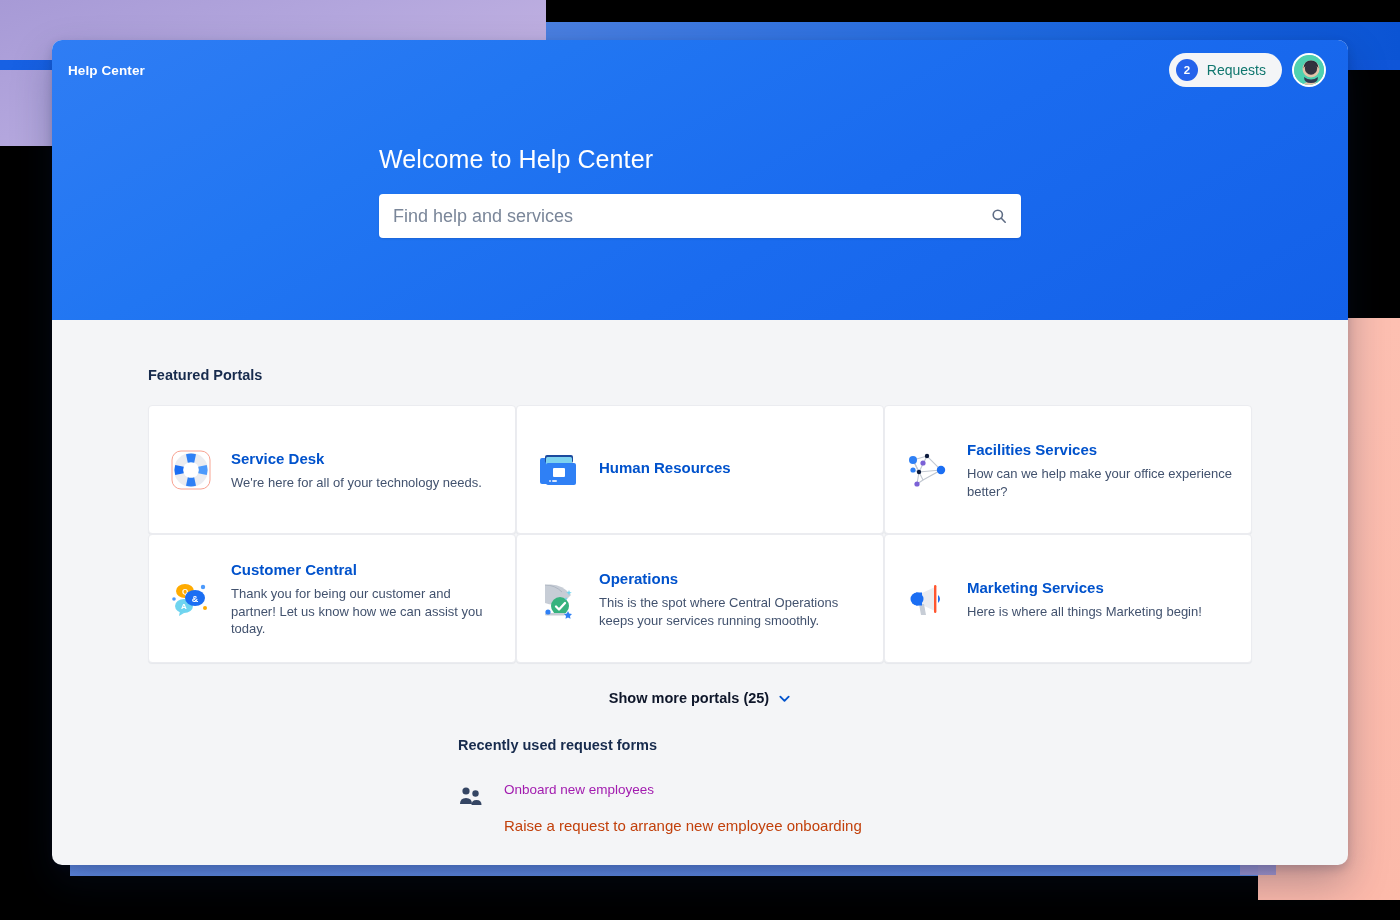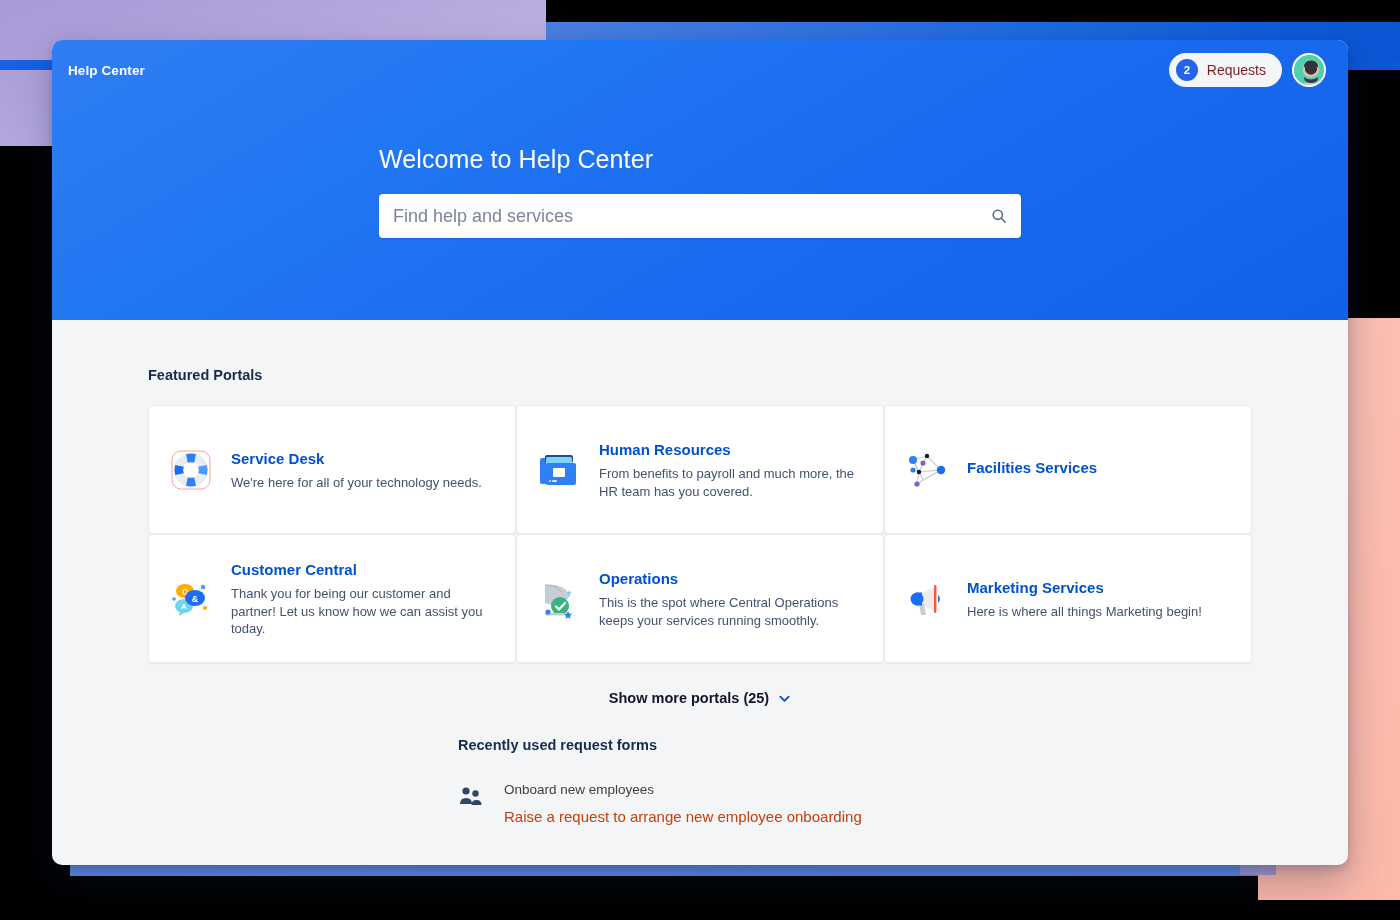--- a/index.html
+++ b/index.html
@@ -50,21 +50,21 @@
   .requests-pill {
     display: flex; align-items: center; gap: 9px;
     background: #f4f5f7; border-radius: 18px;
     padding: 6px 16px 6px 7px; cursor: pointer;
   }
   .req-count {
     width: 22px; height: 22px; border-radius: 50%;
     background: #2563eb; color: #fff; font-size: 11.5px; font-weight: 700;
     display: flex; align-items: center; justify-content: center;
   }
-  .req-label { color: #7f1d1d; font-size: 14px; font-weight: 500; }
+  .req-label { color: #0f766e; font-size: 14px; font-weight: 500; }
 
   .avatar {
     width: 34px; height: 34px; border-radius: 50%;
     border: 2px solid #fff; overflow: hidden; cursor: pointer;
     background: #4fd1b0; position: relative; flex: none;
   }
 
   #hero-center { text-align: center; margin-top: 45px; }
   #welcome {
     color: #fff; font-size: 25px; font-weight: 400;
@@ -110,21 +110,21 @@
   #showmore {
     display: inline-flex; align-items: center; gap: 9px;
     color: #0f172a; font-size: 14.5px; font-weight: 700; cursor: pointer;
   }
   .chev { width: 13px; height: 13px; }
 
   #recent-wrap { padding-left: 310px; margin-top: 30px; }
   #recent-title { font-size: 14.5px; font-weight: 700; color: #172b4d; margin-bottom: 28px; }
   .form-row { display: flex; gap: 20px; align-items: flex-start; margin-bottom: 16px; cursor: pointer; }
   .form-ico { width: 26px; height: 26px; flex: none; margin-top: 3px; color: #344563; }
-  .form-name { color: #404040; font-size: 13.5px; line-height: 1.3; margin-bottom: 8px; }
+  .form-name { color: #a21caf; font-size: 13.5px; line-height: 1.3; margin-bottom: 17px; }
   .form-desc { color: #c2410c; font-size: 15px; line-height: 1.3; }
 </style>
 </head>
 <body>
 
 <div id="stage">
 
   <div class="bg-block" id="bg-purple"></div>
   <div class="bg-block" id="bg-blue-top"></div>
   <div class="bg-block" id="bg-blue-band"></div>
@@ -198,21 +198,20 @@
             <rect x="5" y="12" width="30" height="26" rx="2" fill="#2f80f5"></rect>
             <rect x="10" y="9" width="28" height="8" rx="2" fill="#1b4a9e"></rect>
             <rect x="11" y="11" width="26" height="8" rx="1.5" fill="#7ed3ef"></rect>
             <rect x="11" y="17" width="30" height="22" rx="2" fill="#2f80f5"></rect>
             <rect x="18" y="22" width="12" height="9" rx="1" fill="#fff"></rect>
             <rect x="17" y="34" width="5" height="2" rx="1" fill="#d8e6fb"></rect>
             <rect x="14" y="34" width="2" height="2" rx="1" fill="#d8e6fb"></rect>
           </svg>
           <div class="portal-txt">
             <div class="portal-name">Human Resources</div>
-            <div class="portal-desc">From benefits to payroll and much more, the HR team has you covered.</div>
           </div>
         </div>
 
         <div class="portal-card">
           <svg class="portal-icon" viewBox="0 0 48 48">
             <g stroke="#c1c7d0" stroke-width="1.1" fill="none">
               <path d="M10 14 L24 10 L38 24 L20 34 Z"></path>
               <path d="M10 14 L16 26 L38 24"></path>
               <path d="M24 10 L16 26 L14 38"></path>
               <path d="M10 24 L16 26"></path>
@@ -221,20 +220,21 @@
             <circle cx="10" cy="14" r="4" fill="#2f80f5"></circle>
             <circle cx="38" cy="24" r="4.2" fill="#1b6ef3"></circle>
             <circle cx="10" cy="24" r="2.6" fill="#2f80f5"></circle>
             <circle cx="24" cy="10" r="2.2" fill="#0c1b3d"></circle>
             <circle cx="16" cy="26" r="2.2" fill="#0c1b3d"></circle>
             <circle cx="20" cy="17" r="2.6" fill="#7b61d6"></circle>
             <circle cx="14" cy="38" r="2.6" fill="#7b61d6"></circle>
           </svg>
           <div class="portal-txt">
             <div class="portal-name">Facilities Services</div>
+            <div class="portal-desc">How can we help make your office experience better?</div>
           </div>
         </div>
 
         <div class="portal-card">
           <svg class="portal-icon" viewBox="0 0 48 48">
             <circle cx="36" cy="12" r="2.2" fill="#4c9afc"></circle>
             <circle cx="7" cy="24" r="1.8" fill="#4c9afc"></circle>
             <circle cx="38" cy="33" r="2" fill="#ffab00"></circle>
             <ellipse cx="18" cy="16" rx="9" ry="7" fill="#ffab00"></ellipse>
             <text x="18" y="19" font-size="8" font-family="Liberation Sans, sans-serif" font-weight="700" fill="#fff" text-anchor="middle">Q</text>

